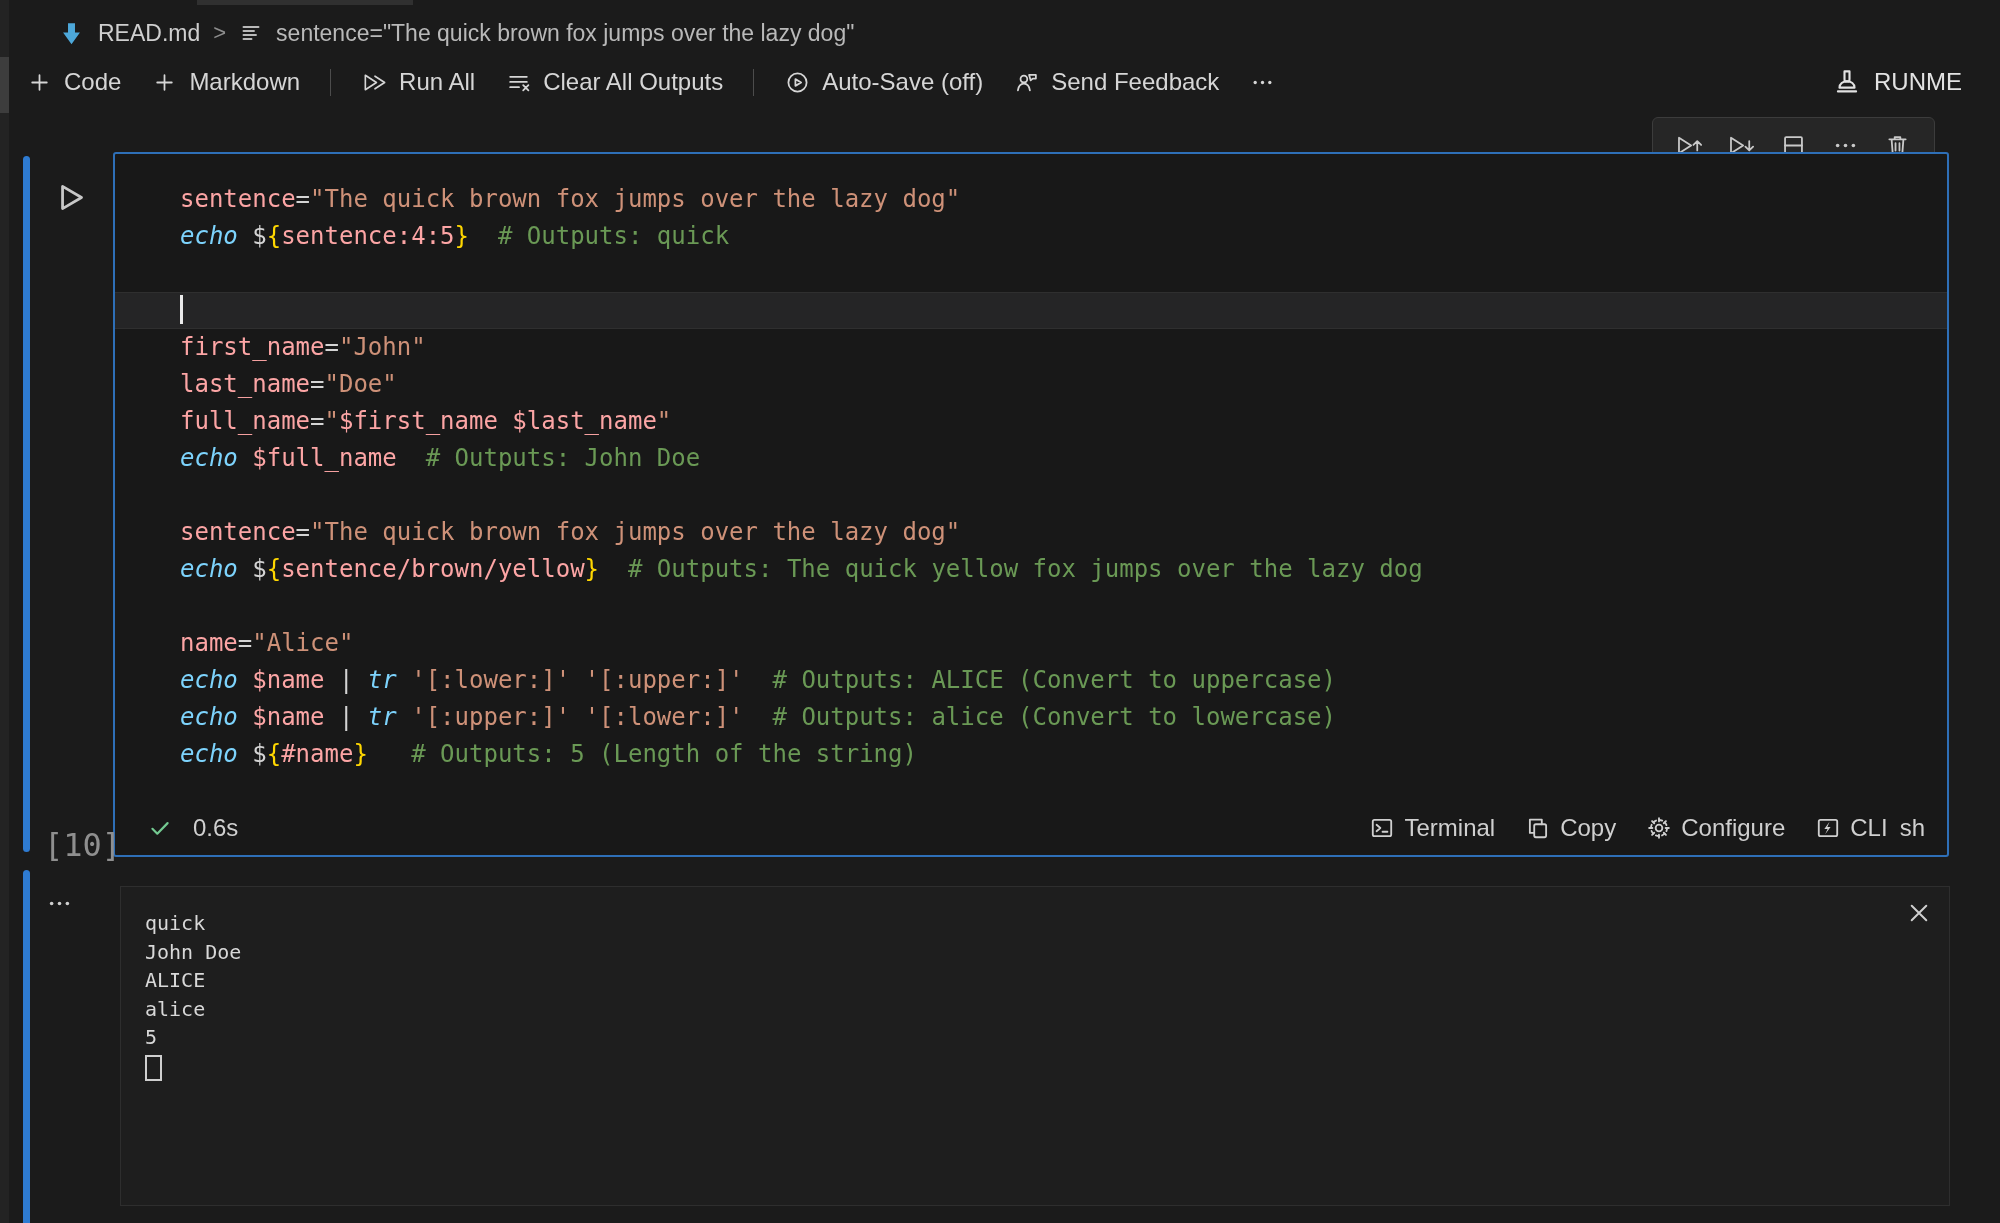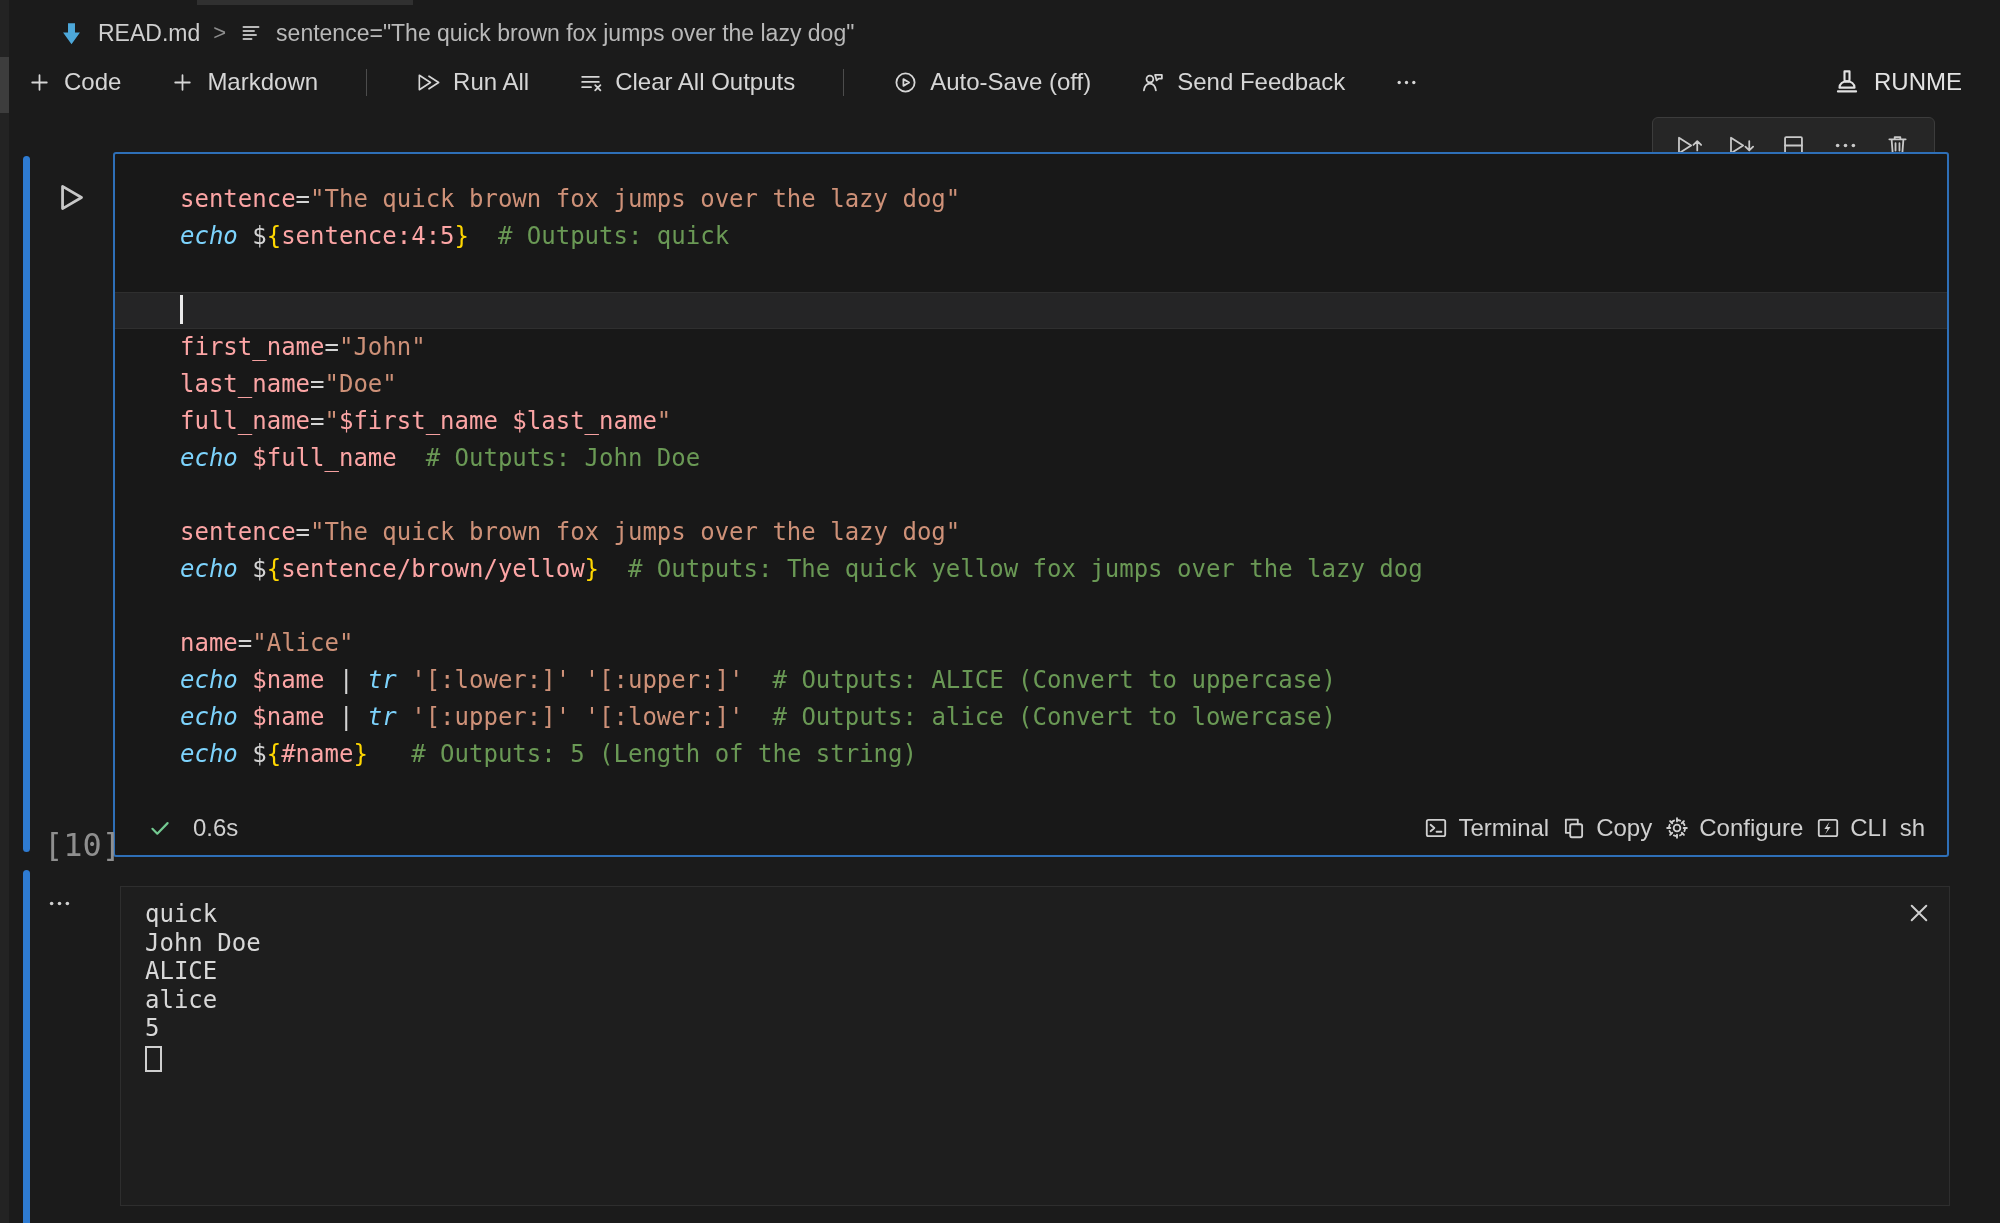--- a/index.html
+++ b/index.html
@@ -13,21 +13,21 @@
 
   
   .breadcrumb{position:absolute;left:58px;top:14px;height:38px;display:flex;align-items:center;
               gap:13px;font-size:23px;color:#b9b9b9;justify-content:center;}
   .breadcrumb .file{color:#cfcfcf;}
   .breadcrumb .chev{color:#8e8e8e;font-size:22px;}
 
   
   .nb-toolbar{position:absolute;left:26px;top:58px;right:38px;height:48px;display:flex;
               align-items:center;font-size:24px;color:#d6d6d6;}
-  #tb-left{display:flex;align-items:center;gap:48px;}
+  #tb-left{display:flex;align-items:center;gap:30px;}
   .tb-item{display:flex;align-items:center;gap:11px;cursor:pointer;white-space:nowrap;}
   .tb-sep{width:1px;height:27px;background:#4c4c4c;}
   .tb-spacer{flex:1;}
   .runme{gap:12px;color:#e2e2e2;}
 
   
   .cell-toolbar{position:absolute;left:1652px;top:117px;width:281px;height:55px;background:#262626;
                 border:1px solid #3c3c3c;border-radius:6px;display:flex;align-items:center;
                 justify-content:space-evenly;color:#c9c9c9;}
   .ct-btn{display:flex;align-items:center;justify-content:center;cursor:pointer;}
@@ -47,32 +47,32 @@
                      margin:0 -20px 0 -65px;padding-left:65px;}
   .caret{display:inline-block;width:3px;height:29px;background:#eaeaea;vertical-align:middle;margin-top:-4px;}
   .tk-var{color:#fca5a5;} .tk-str{color:#ce9178;} .tk-com{color:#6a9955;}
   .tk-cmd{color:#7dd3fc;font-style:italic;} .tk-op{color:#d4d4d4;} .tk-pln{color:#d4d4d4;} .tk-brc{color:#ffd700;}
 
   
   .cell-status{height:46px;display:flex;align-items:center;padding:0 22px 4px 32px;font-size:24px;
                color:#cfcfcf;}
   .check-ic{color:#73c991;margin-right:20px;}
   .st-spacer{flex:1;}
-  #status-actions{display:flex;align-items:center;gap:12px;}
+  #status-actions{display:flex;align-items:center;gap:30px;}
   .st-item{display:flex;align-items:center;gap:9px;cursor:pointer;white-space:nowrap;}
   .lang-label{margin-left:12px;color:#d0d0d0;cursor:pointer;}
 
   .exec-count{position:absolute;left:44px;top:826px;font-family:"DejaVu Sans Mono",monospace;
               font-size:32px;color:#8f8f8f;}
 
   
   .output-ellipsis{position:absolute;left:46px;top:890px;color:#cfcfcf;cursor:pointer;}
   .output-box{position:absolute;left:120px;top:886px;width:1830px;height:320px;box-sizing:border-box;
-              background:#1e1e1e;border:1px solid #2e2e2e;padding:13px 20px 0 24px;
-              font-family:"DejaVu Sans Mono",monospace;font-size:24px;color:#d8d8d8;}
+              background:#1e1e1e;border:1px solid #2e2e2e;padding:22px 20px 0 24px;
+              font-family:"DejaVu Sans Mono",monospace;font-size:20px;color:#d8d8d8;}
   .out-line{height:28.5px;line-height:28.5px;white-space:pre;}
   .block-cursor{display:inline-block;width:13px;height:22px;border:2px solid #cfcfcf;margin-top:3px;}
   .output-close{position:absolute;right:16px;top:12px;color:#cfcfcf;cursor:pointer;}
 
   
   .ic{display:inline-flex;align-items:center;justify-content:center;}
   .ic svg{display:block;stroke:currentColor;fill:none;stroke-width:1.7;stroke-linecap:round;stroke-linejoin:round;}
   .ic svg .f{fill:currentColor;stroke:none;}
   .nb-toolbar .ic svg{width:27px;height:25px;}
   .cell-toolbar .ic svg{width:31px;height:27px;stroke-width:1.6;}

